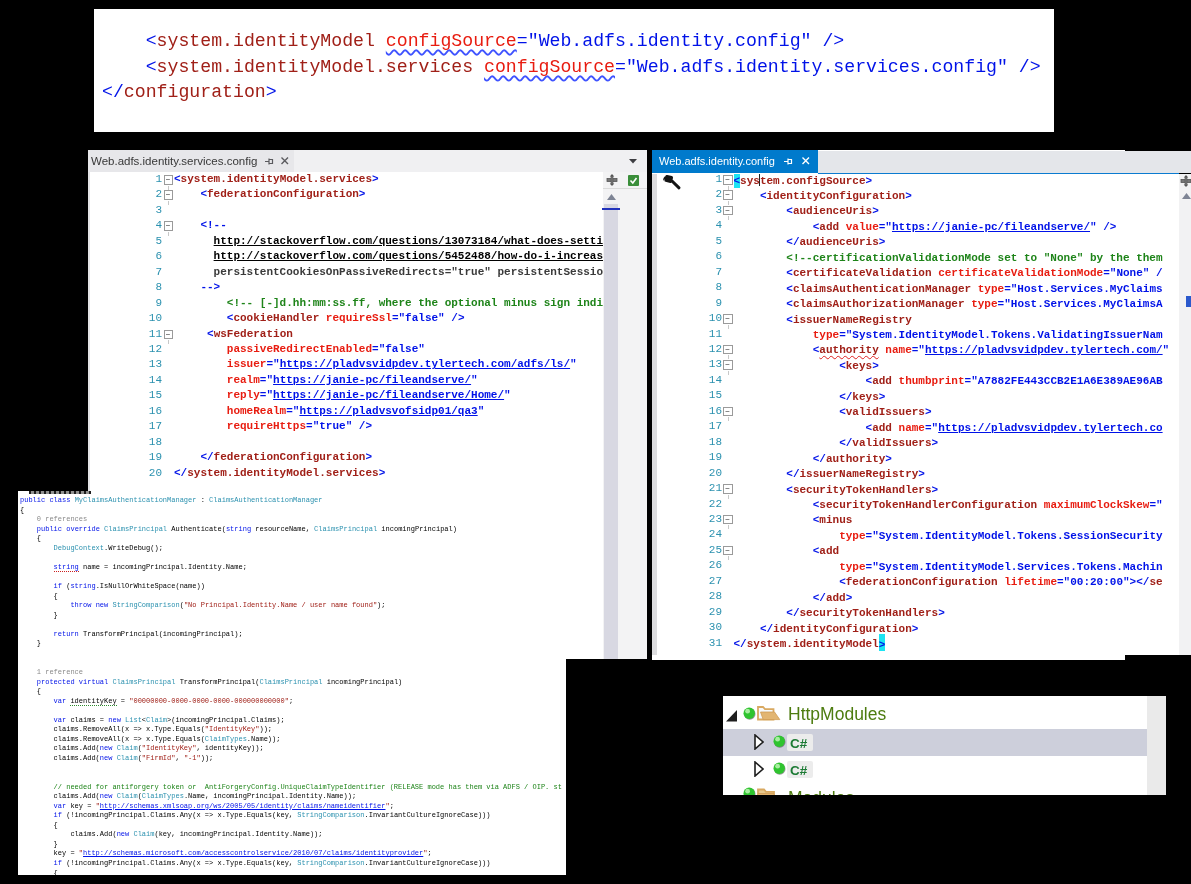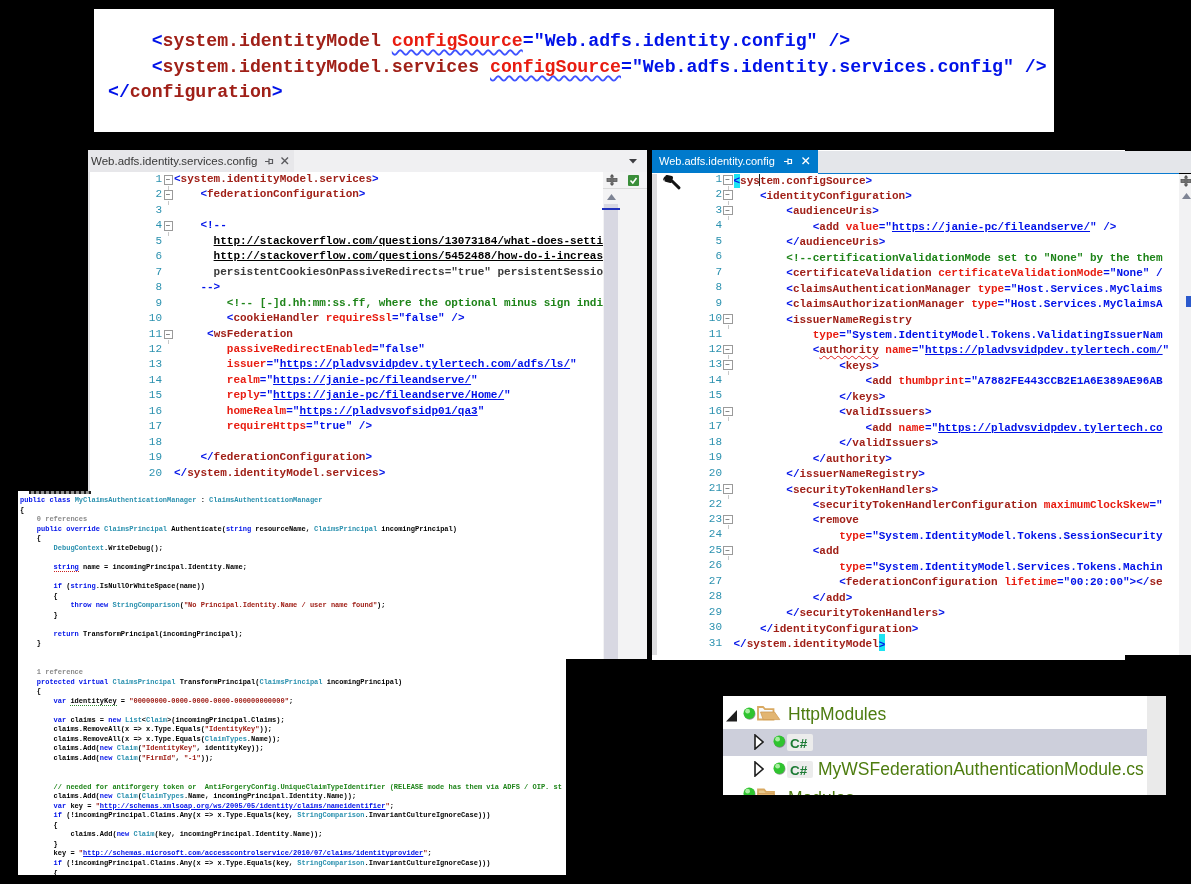--- a/index.html
+++ b/index.html
@@ -8,21 +8,21 @@
 .u{text-decoration:underline}
 .u2{text-decoration:underline;color:#0012e8}
 .wav{text-decoration:underline wavy #3f53ff;text-underline-offset:3px;text-decoration-thickness:1.5px;text-decoration-skip-ink:none}
 .sqr{text-decoration:underline wavy #e02020;text-underline-offset:2px;text-decoration-thickness:1px;text-decoration-skip-ink:none}
 .kw{color:#0012e8}
 .sqg{border-bottom:1px dotted #cc2020}
 .sqg2{border-bottom:1px dotted #2e8b2e}
 pre{font-family:"Liberation Mono",monospace}
 
 #topbox{left:94px;top:9px;width:960px;height:123px;background:#fff}
-#topbox pre{font-size:18.2px;line-height:25.7px;padding:20px 0 0 14px;font-weight:bold}
+#topbox pre{font-size:18.2px;line-height:25.7px;padding:20px 0 0 8px;font-weight:normal}
 .lnums{color:#2b91af}
 
 #lefted{left:88px;top:150px;width:559px;height:509px;background:#fff}
 #ltabs{left:0;top:0;width:559px;height:22px;background:#f0f0f2}
 #ltab{left:0;top:0;width:206px;height:30px;background:#e7e7ea;color:#383838;font-size:11.5px;line-height:22px;padding-left:3px}
 #lbody{left:0;top:22px;width:559px;height:487px;background:#fff;overflow:hidden;border-left:2px solid #e4e4e6}
 .lnums{font-size:11px;line-height:15.45px;text-align:right}
 #lnums{left:0;top:0;width:72px}
 #lcode{left:84px;top:0;font-size:11px;line-height:15.45px;font-weight:bold}
 #lgut{left:513px;top:0;width:46px;height:487px;background:#f3f3f4}
@@ -31,21 +31,21 @@
 #rtabs{left:0;top:1px;width:539px;height:22px;background:#e4e6ea}
 #rtab{left:0;top:0;width:166px;height:23px;background:#007acc;color:#fff;font-size:11px;line-height:22px;padding-left:7px}
 #rbody{left:0;top:23.5px;width:539px;height:481px;background:#fff;overflow:hidden}
 #rnums{left:0;top:-1.5px;width:70px}
 #rcode{left:81.5px;top:-1.5px;font-size:11px;line-height:15.45px;font-weight:bold}
 #rgut{left:527px;top:0;width:12px;height:481px;background:#f2f2f3}
 .cy{background:#1ce4f2;padding:4.5px 0 1px}
 .caret{display:inline-block;width:1.5px;height:14px;background:#222;vertical-align:-2.5px;margin:0 -0.5px 0 -1px}
 
 #csbox{left:18px;top:491px;width:548px;height:384px;background:#fff;overflow:hidden}
-#csbox pre{font-size:7px;line-height:9.55px;padding:5.2px 0 0 2px;font-weight:bold}
+#csbox pre{font-size:7px;line-height:9.55px;padding:5.2px 0 0 2px;font-weight:normal}
 
 #solexp{left:723px;top:696px;width:443px;height:99px;background:#fff;overflow:hidden;font-size:17.5px;color:#4d7c0f}
 .hl{left:0;top:33px;width:443px;height:27px;background:#cdcfdb}
 .rowtext{position:absolute;white-space:nowrap}
 </style></head><body>
 <div id="topbox" class="abs">
     <pre>    <span class="b">&lt;</span><span class="m">system.identityModel</span> <span class="r wav">configSource</span><span class="b">="Web.adfs.identity.config"</span> <span class="b">/&gt;</span>
     <span class="b">&lt;</span><span class="m">system.identityModel.services</span> <span class="r wav">configSource</span><span class="b">="Web.adfs.identity.services.config"</span> <span class="b">/&gt;</span>
 <span class="b">&lt;/</span><span class="m">configuration</span><span class="b">&gt;</span></pre>
   </div>
@@ -225,21 +225,21 @@
                 <span class="b">&lt;</span><span class="m">keys</span><span class="b">&gt;</span>
                     <span class="b">&lt;</span><span class="m">add</span> <span class="r">thumbprint</span><span class="b">="A7882FE443CCB2E1A6E389AE96AB</span>
                 <span class="b">&lt;/</span><span class="m">keys</span><span class="b">&gt;</span>
                 <span class="b">&lt;</span><span class="m">validIssuers</span><span class="b">&gt;</span>
                     <span class="b">&lt;</span><span class="m">add</span> <span class="r">name</span><span class="b">="</span><span class="b u">https://pladvsvidpdev.tylertech.co</span>
                 <span class="b">&lt;/</span><span class="m">validIssuers</span><span class="b">&gt;</span>
             <span class="b">&lt;/</span><span class="m">authority</span><span class="b">&gt;</span>
         <span class="b">&lt;/</span><span class="m">issuerNameRegistry</span><span class="b">&gt;</span>
         <span class="b">&lt;</span><span class="m">securityTokenHandlers</span><span class="b">&gt;</span>
             <span class="b">&lt;</span><span class="m">securityTokenHandlerConfiguration</span> <span class="r">maximumClockSkew</span><span class="b">="</span>
-            <span class="b">&lt;</span><span class="m">remove</span>
+            <span class="b">&lt;</span><span class="m">minus</span>
                 <span class="r">type</span><span class="b">="System.IdentityModel.Tokens.SessionSecurity</span>
             <span class="b">&lt;</span><span class="m">add</span>
                 <span class="r">type</span><span class="b">="System.IdentityModel.Services.Tokens.Machin</span>
                 <span class="b">&lt;</span><span class="m">federationConfiguration</span> <span class="r">lifetime</span><span class="b">="00:20:00"</span><span class="b">&gt;&lt;/</span><span class="m">se</span>
             <span class="b">&lt;/</span><span class="m">add</span><span class="b">&gt;</span>
         <span class="b">&lt;/</span><span class="m">securityTokenHandlers</span><span class="b">&gt;</span>
     <span class="b">&lt;/</span><span class="m">identityConfiguration</span><span class="b">&gt;</span>
 <span class="b">&lt;/</span><span class="m">system.identityModel</span><span class="cy"><span class="b">&gt;</span></span></pre>
       <div id="rgut" class="abs">
         <svg class="abs" style="left:1px;top:1.5px" width="12" height="12" viewBox="0 0 12 12">
@@ -333,21 +333,20 @@
     </svg>
     <svg class="abs" style="left:50px;top:66px" width="13" height="13" viewBox="0 0 13 13">
       <circle cx="6.7" cy="6.9" r="5.8" fill="#3f3f3f" opacity="0.55"></circle>
       <circle cx="6.2" cy="6.2" r="5.7" fill="#2fc42f"></circle>
       <circle cx="4.6" cy="4.2" r="2.4" fill="#a8eda0"></circle>
     </svg>
     <svg class="abs" style="left:64px;top:64px" width="26" height="19" viewBox="0 0 26 19">
       <rect x="0" y="1" width="26" height="17" rx="2" fill="#ececec"></rect>
       <text x="3" y="14.5" font-family="Liberation Sans" font-size="13.5" font-weight="bold" fill="#1c7a34">C#</text>
     </svg>
-    <div class="rowtext" style="left:95px;top:62.5px">MyWSFederationAuthenticationModule.cs</div>
     <svg class="abs" style="left:20px;top:91px" width="13" height="13" viewBox="0 0 13 13">
       <circle cx="6.7" cy="6.9" r="5.8" fill="#3f3f3f" opacity="0.55"></circle>
       <circle cx="6.2" cy="6.2" r="5.7" fill="#2fc42f"></circle>
       <circle cx="4.6" cy="4.2" r="2.4" fill="#a8eda0"></circle>
     </svg>
     <svg class="abs" style="left:34px;top:89.5px" width="24" height="19" viewBox="0 0 24 19">
       <path d="M1 3.5 L7 3.5 L9 5.8 L17 5.8 L17 16 L1 16 Z" fill="#e8c98f" stroke="#d9a961" stroke-width="1.8"></path>
       <path d="M1 7.5 L17 7.5 L17 16 L1 16 Z" fill="#e2b572" stroke="#cf9c55" stroke-width="0.8"></path>
     </svg>
     <div class="rowtext" style="left:65px;top:92px">Modules</div>

